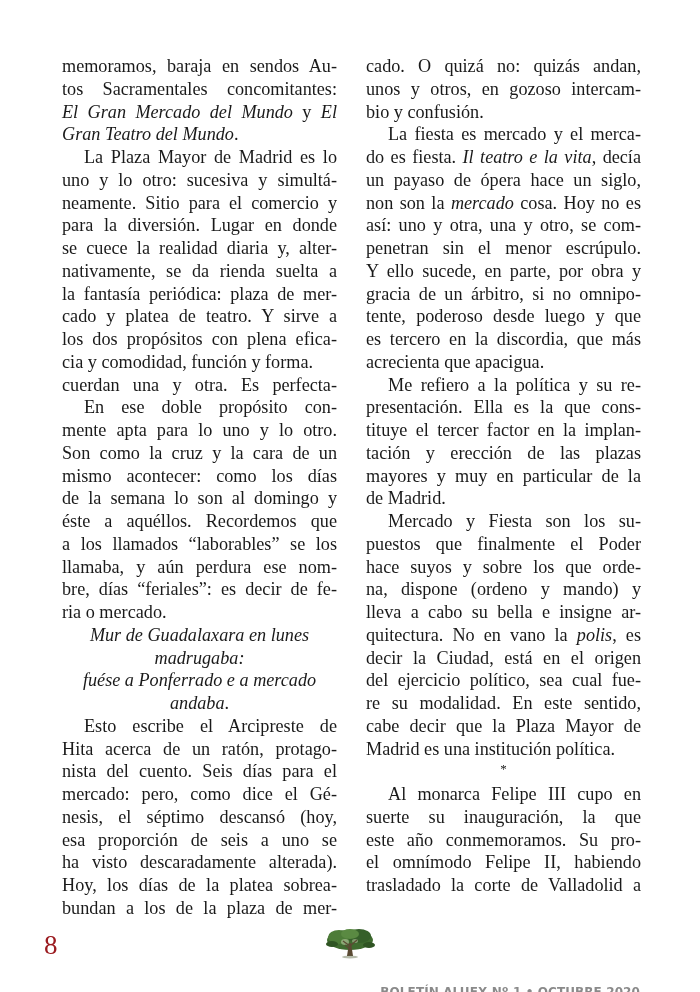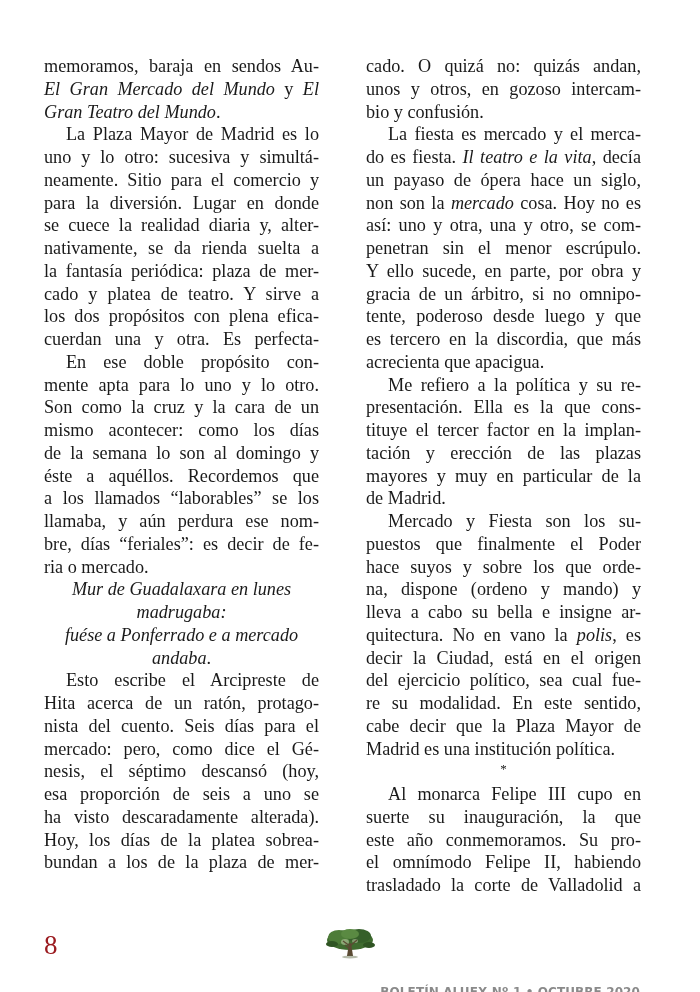--- a/index.html
+++ b/index.html
@@ -17,21 +17,21 @@
     }
     .column {
       position: absolute;
       top: 55px;
       width: 275px;
       font-size: 18.2px;
       line-height: 22.75px;
       text-align: justify;
       hyphens: manual;
     }
-    .col-left { left: 44px; }
+    .col-left { left: 62px; }
     .col-right { left: 366px; }
     .line {
       display: block;
       height: 22.75px;
       white-space: nowrap;
       text-align: justify;
       text-align-last: justify;
       overflow: visible;
     }
     .line.last {
@@ -80,31 +80,33 @@
       letter-spacing: 0.1px;
       line-height: 16px;
       margin-top: 48px;
     }
   </style>
 </head>
 <body>
 
 <div class="column col-left" id="col-left">
     <span class="line"><span>memoramos, baraja en sendos Au-</span></span>
+    <span class="line"><span>tos Sacramentales concomitantes:</span></span>
     <span class="line"><span class="it">El Gran Mercado del Mundo</span><span> y </span><span class="it">El</span></span>
     <span class="line last"><span class="it">Gran Teatro del Mundo</span><span>.</span></span>
     <span class="line indent"><span>La Plaza Mayor de Madrid es lo</span></span>
     <span class="line"><span>uno y lo otro: sucesiva y simultá-</span></span>
     <span class="line"><span>neamente. Sitio para el comercio y</span></span>
     <span class="line"><span>para la diversión. Lugar en donde</span></span>
     <span class="line"><span>se cuece la realidad diaria y, alter-</span></span>
     <span class="line"><span>nativamente, se da rienda suelta a</span></span>
     <span class="line"><span>la fantasía periódica: plaza de mer-</span></span>
     <span class="line"><span>cado y platea de teatro. Y sirve a</span></span>
     <span class="line"><span>los dos propósitos con plena efica-</span></span>
+    <span class="line last"><span>cia y comodidad, función y forma.</span></span>
     <span class="line"><span>cuerdan una y otra. Es perfecta-</span></span>
     <span class="line indent"><span>En ese doble propósito con-</span></span>
     <span class="line"><span>mente apta para lo uno y lo otro.</span></span>
     <span class="line"><span>Son como la cruz y la cara de un</span></span>
     <span class="line"><span>mismo acontecer: como los días</span></span>
     <span class="line"><span>de la semana lo son al domingo y</span></span>
     <span class="line"><span>éste a aquéllos. Recordemos que</span></span>
     <span class="line"><span>a los llamados “laborables” se los</span></span>
     <span class="line"><span>llamaba, y aún perdura ese nom-</span></span>
     <span class="line"><span>bre, días “feriales”: es decir de fe-</span></span>

